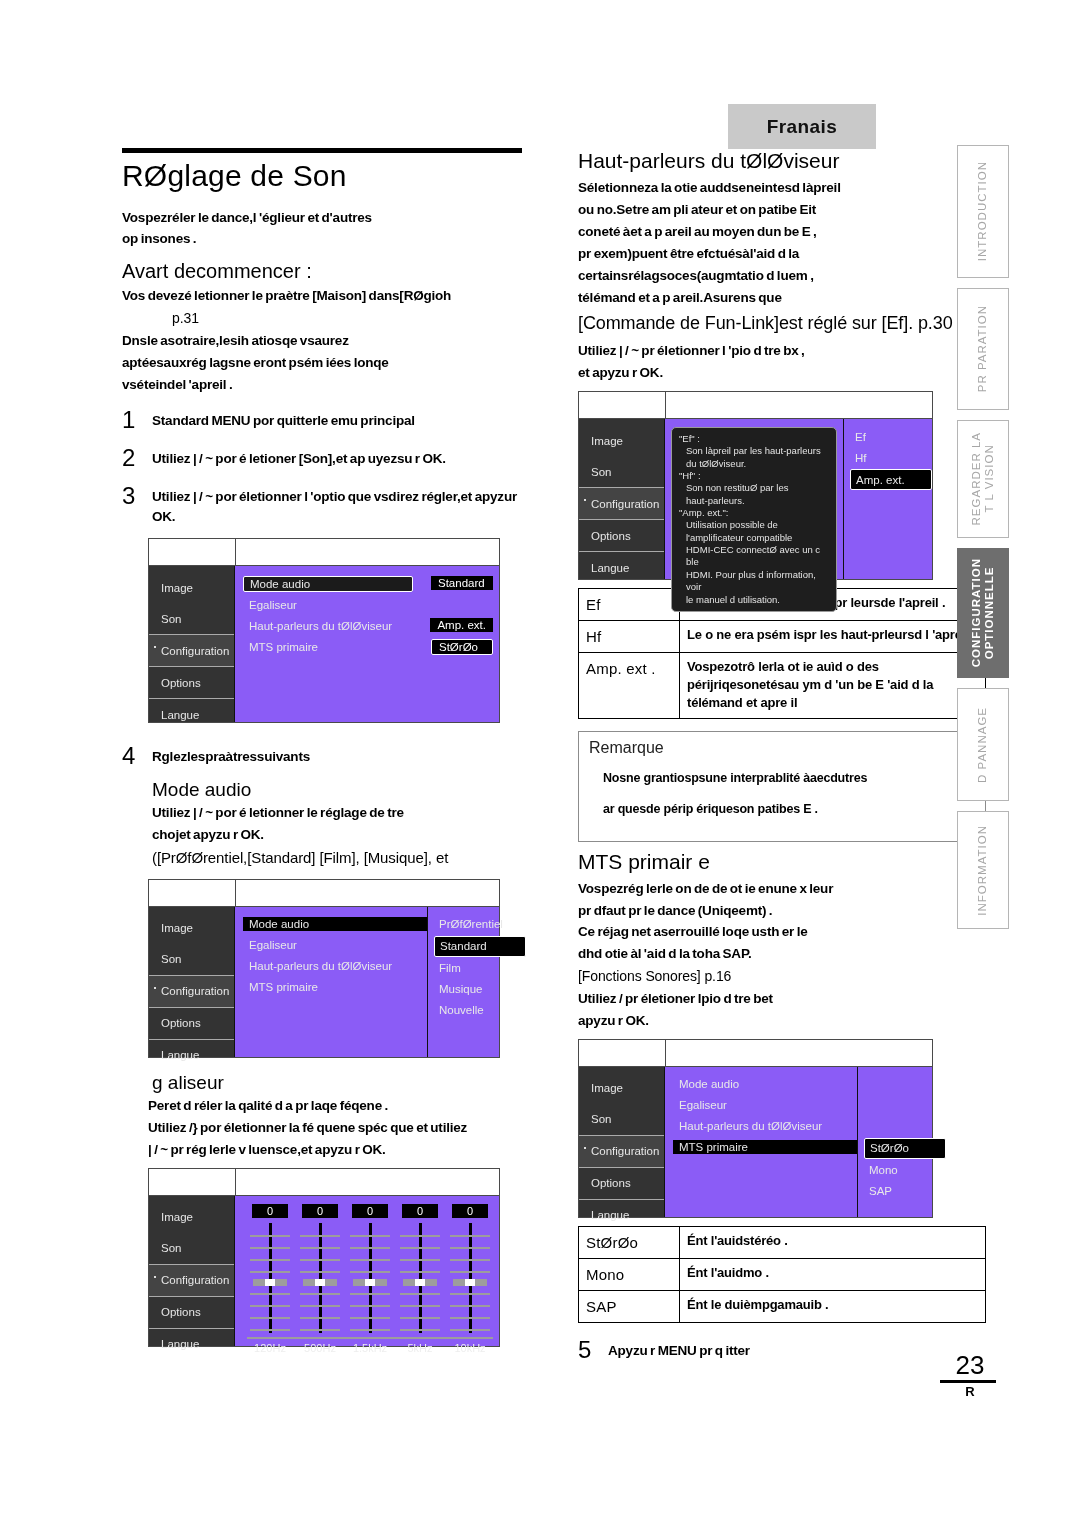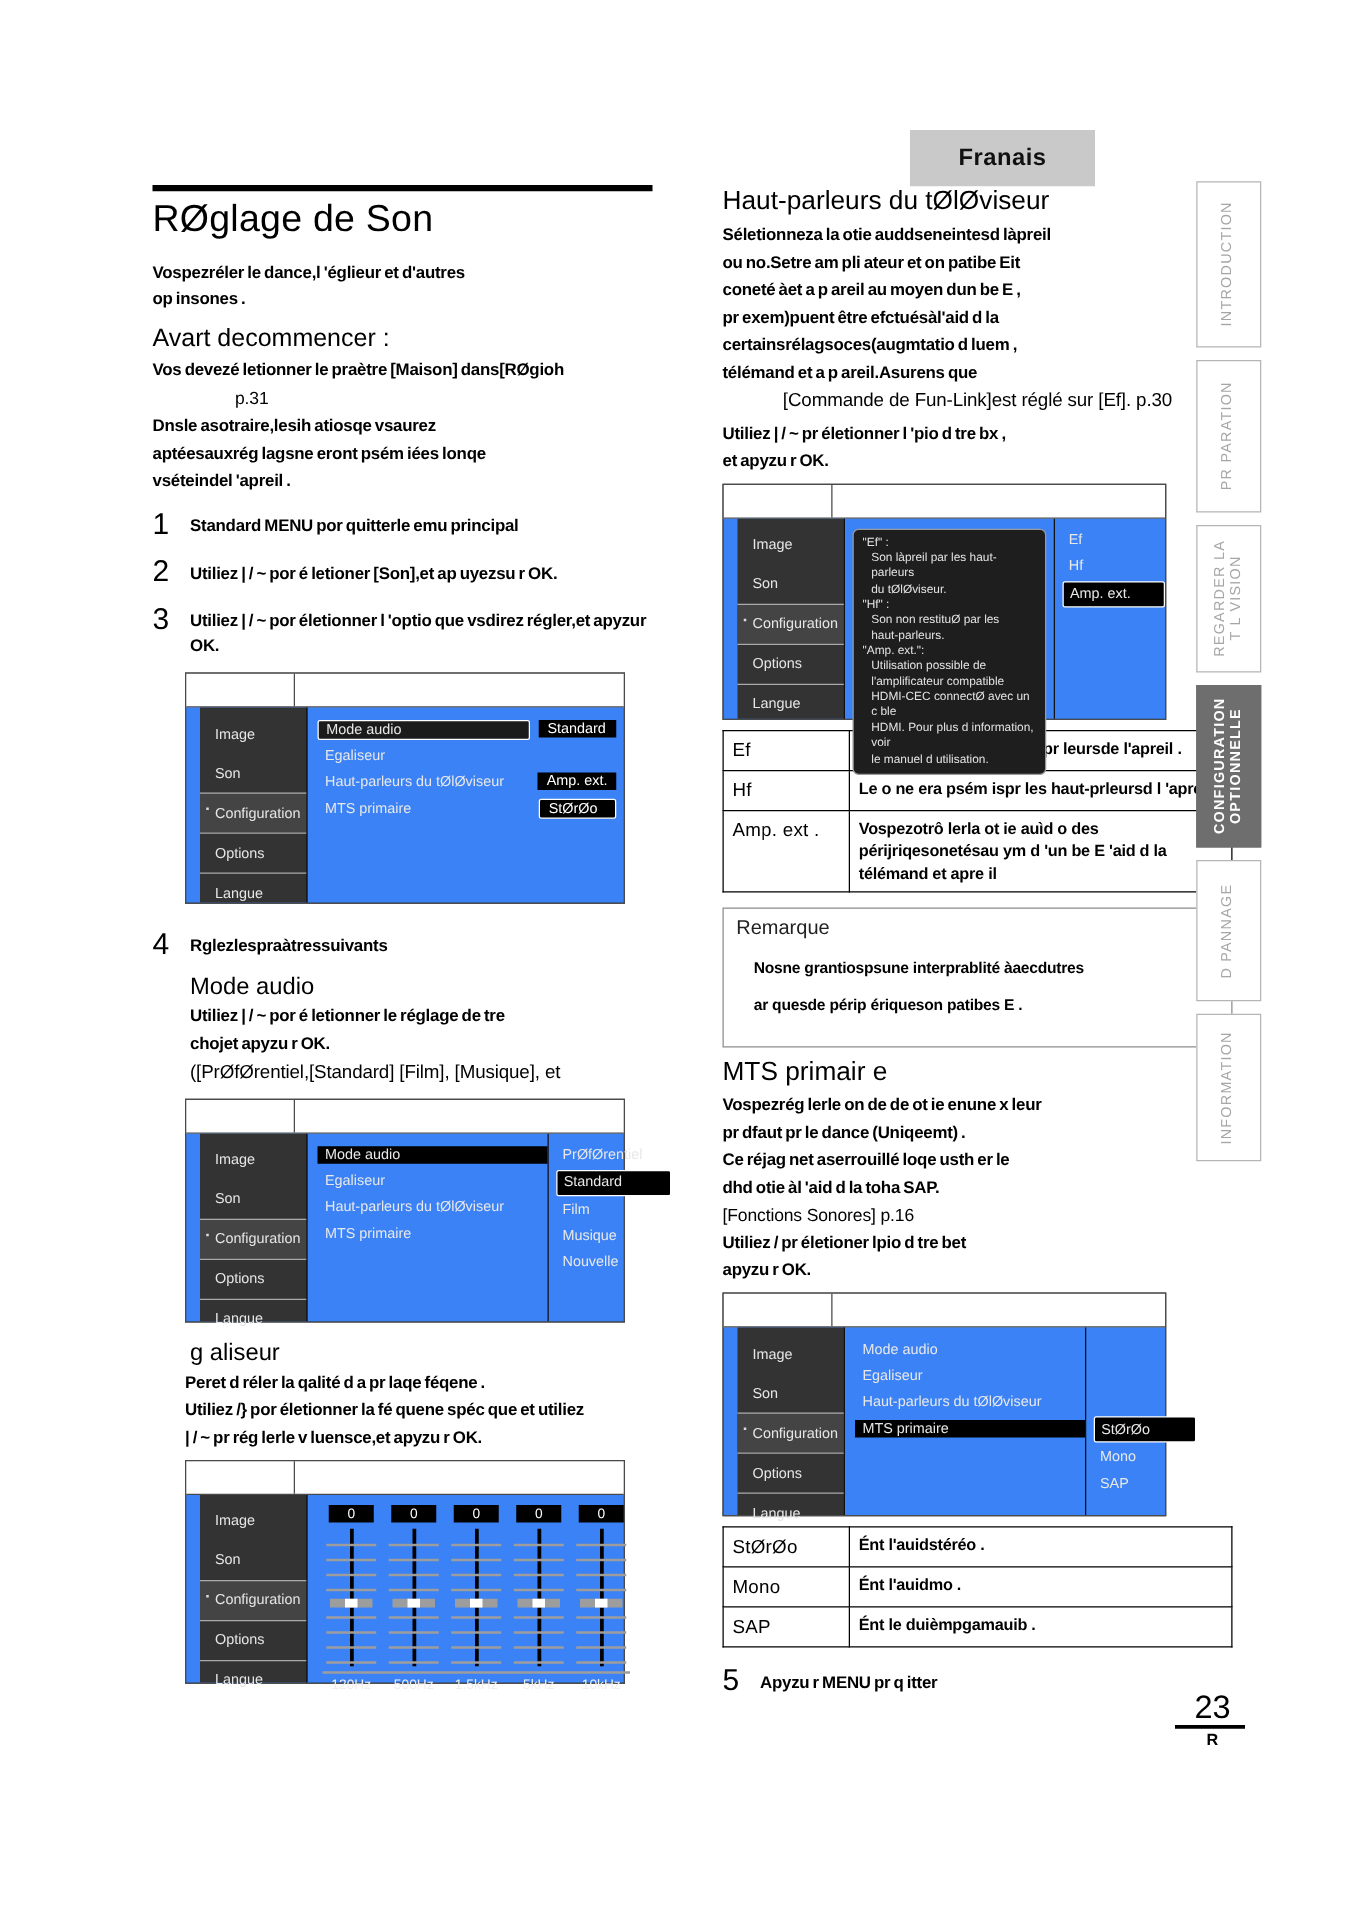--- a/index.html
+++ b/index.html
@@ -22,34 +22,34 @@
   
   .rule-top{border-top:5px solid #000;width:400px;margin:0 0 6px 0;}
   h1.title{font-size:30px;font-weight:400;margin:0 0 14px 0;letter-spacing:.2px;line-height:1.15;}
   h2.sub{font-size:20px;font-weight:400;margin:0 0 3px 0;line-height:1.2;}
   h3.sub2{font-size:19px;font-weight:400;margin:10px 0 1px 2px;line-height:1.2;}
 
   
   .bold{font-weight:bold;font-size:13.5px;line-height:1.48;margin:0 0 2px 0;
         letter-spacing:-.2px;word-spacing:-1px;}
   .plain{font-weight:400;font-size:15px;line-height:1.45;margin:0 0 2px 0;letter-spacing:-.1px;}
-  .indent{margin-left:30px;padding-left:36px;}
+  .indent{margin-left:14px;padding-left:36px;}
 
   
   .step{display:flex;margin:12px 0 4px 0;}
   .step .num{font-size:24px;font-weight:400;width:30px;flex:0 0 30px;line-height:1.05;}
   .step .txt{flex:1;padding-top:4px;}
   .step .txt .bold{font-size:13.5px;}
 
   
   .tv{border:1px solid #4a4a4a;background:#2b2b2b;width:352px;box-sizing:border-box;}
   .tv-topbar{height:26px;background:#fff;border-bottom:1px solid #4a4a4a;display:flex;}
   .tv-topbar .tl{width:86px;border-right:1px solid #4a4a4a;}
   .tv-topbar .tr{flex:1;}
-  .tv-body{display:flex;background:#3b82f6;padding-left:11px;}
+  .tv-body{display:flex;background:#8b5cf6;}
   .tv-nav{width:86px;flex:0 0 86px;background:#333;padding:0;box-sizing:border-box;
           border-right:1px solid #111;}
   .tv-nav .nav-it{color:#e6e6e6;font-size:11.5px;height:31px;display:flex;align-items:center;
                   padding-left:12px;position:relative;}
   .tv-nav .nav-it.div-top{border-top:1px solid #aaa;}
   .tv-nav .nav-it.sel{background:#444;}
   .tv-nav .nav-it .dot{position:absolute;left:5px;top:11px;width:2px;height:2px;background:#ddd;}
   .tv-main{flex:1;padding:8px 0 8px 0;position:relative;}
   .tv-rowlist{padding-left:8px;}
   .tv-row{display:flex;align-items:center;height:19px;margin-bottom:2px;}
@@ -411,21 +411,21 @@
 
   <div class="col" id="colR">
 
     <h2 class="sub" style="font-size:21px;margin-bottom:5px;">Haut-parleurs du tØlØviseur</h2>
     <p class="bold">Séletionneza la otie auddseneintesd làpreil</p>
     <p class="bold">ou no.Setre am pli ateur et on patibe Eit</p>
     <p class="bold">coneté àet a p areil au moyen dun be E ,</p>
     <p class="bold">pr exem)puent être efctuésàl'aid d la</p>
     <p class="bold">certainsrélagsoces(augmtatio d luem ,</p>
     <p class="bold">télémand et a p areil.Asurens que</p>
-    <p class="plain" style="font-size:15px;text-align:center;">[Commande de Fun-Link]est réglé sur [Ef].  p.30</p>
+    <p class="plain" style="font-size:18px;">[Commande de Fun-Link]est réglé sur [Ef].  p.30</p>
     <p class="bold" style="margin-top:5px;">Utiliez | / ~ pr életionner l 'pio d tre bx ,</p>
     <p class="bold">et apyzu r OK.</p>
 
     <div class="tv" style="margin:8px 0 0 0;width:355px;">
       <div class="tv-topbar">
         <div class="tl"></div>
           <div class="tr"></div>
       </div>
       <div class="tv-body" style="height:160px;">
         <div class="tv-nav">

